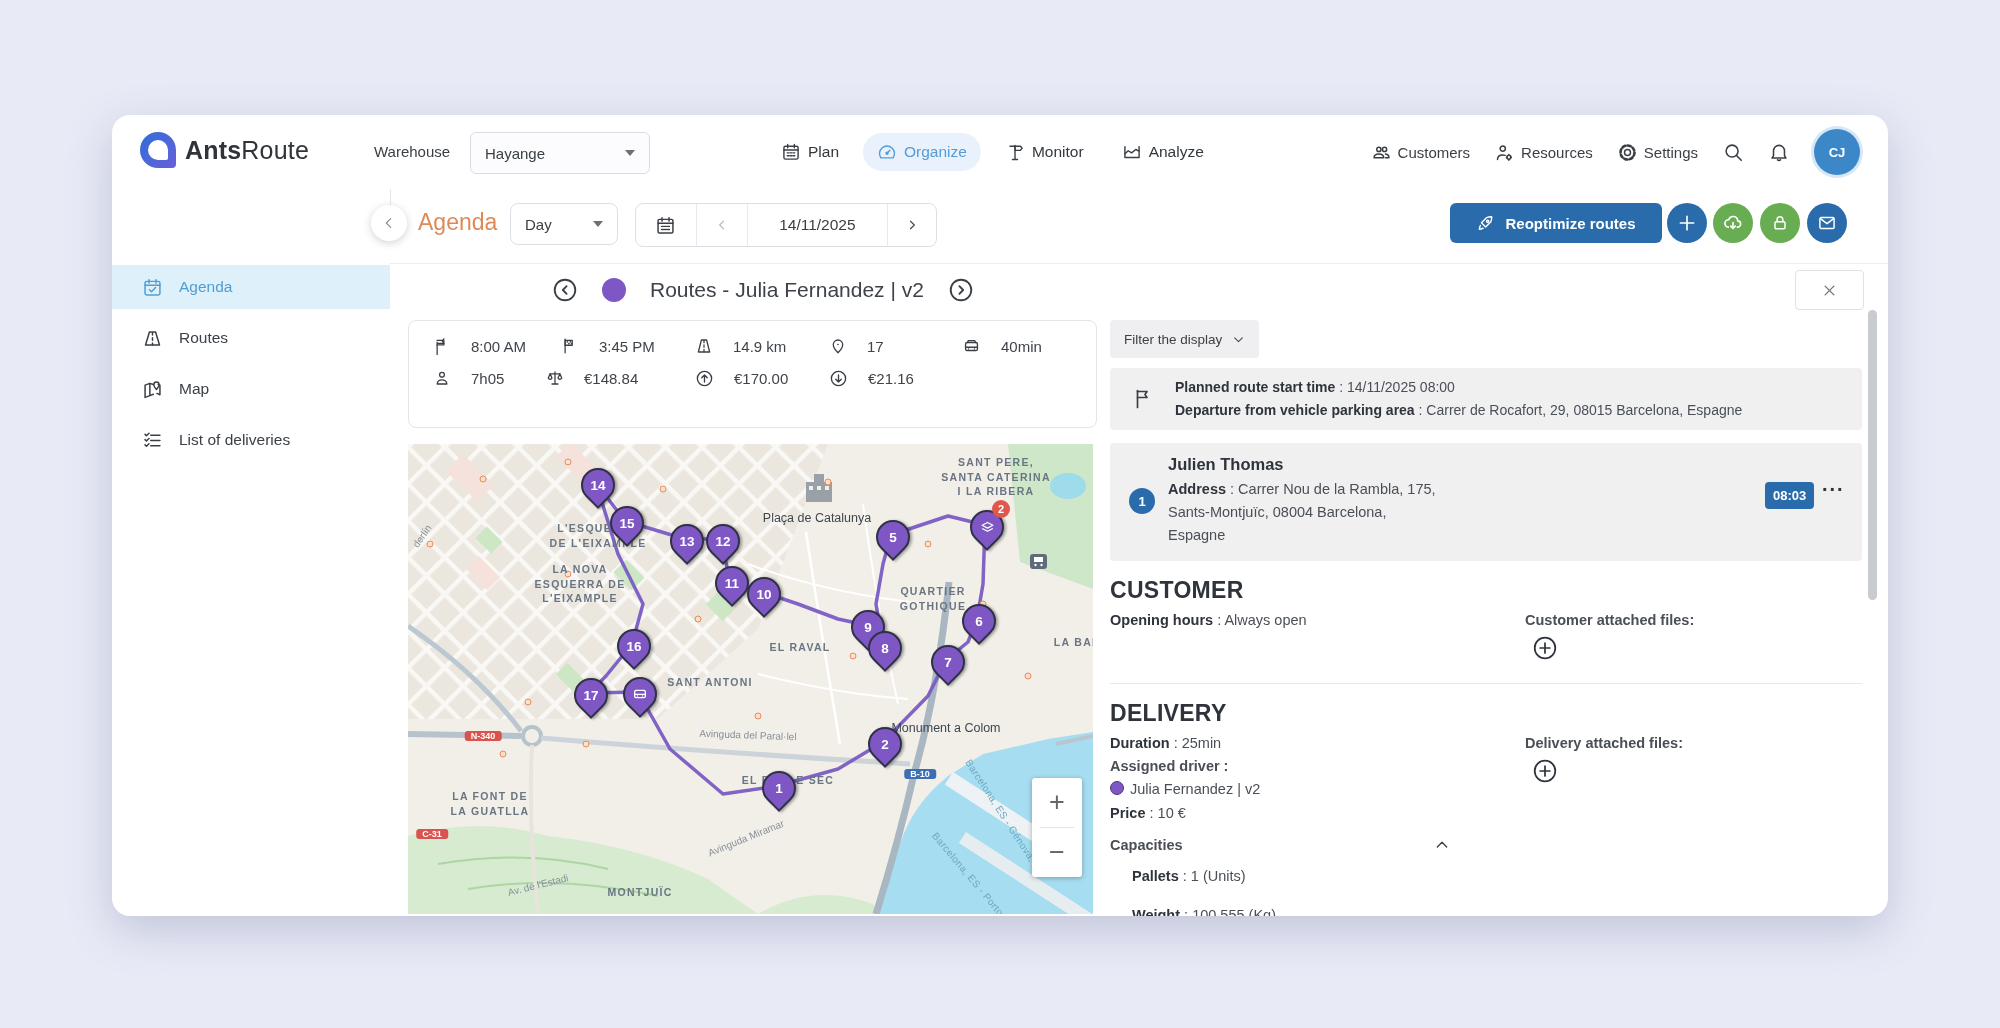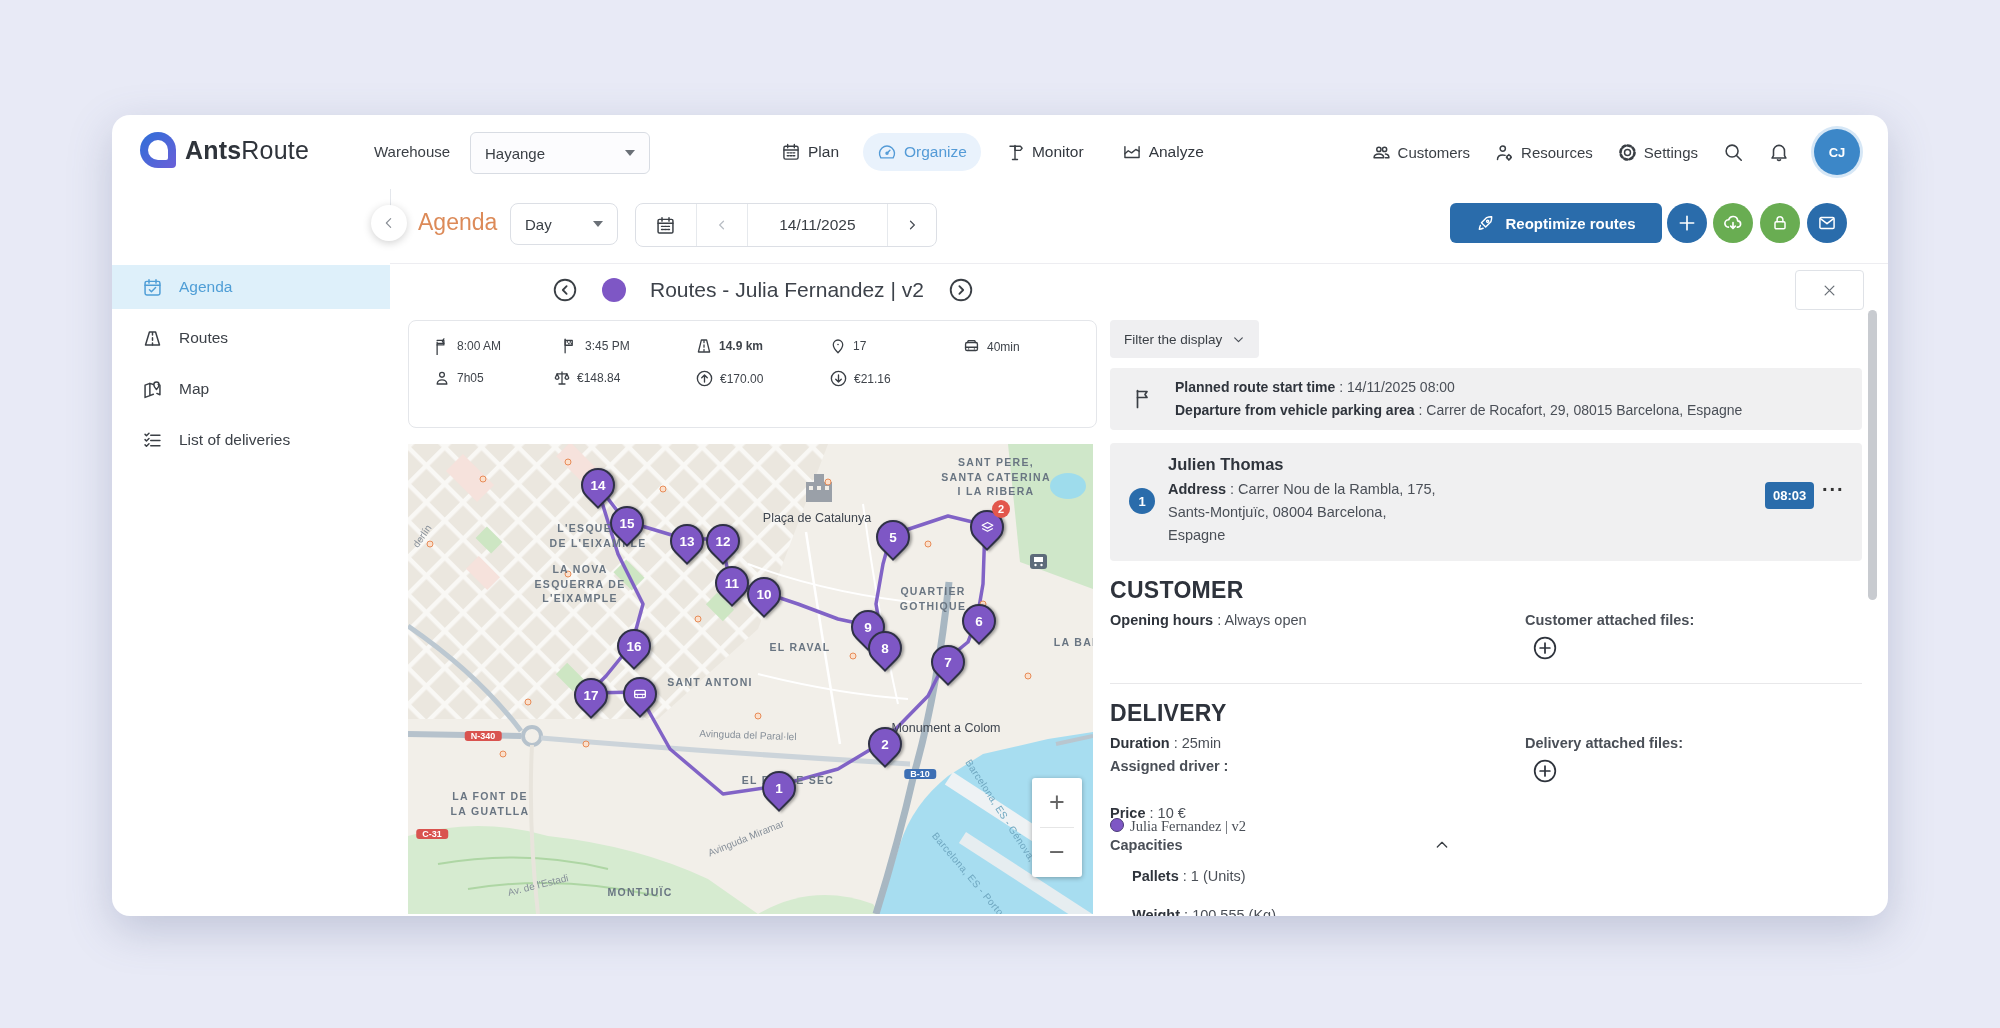--- a/index.html
+++ b/index.html
@@ -42,21 +42,21 @@
   .circlebtn{position:absolute;top:88px;width:40px;height:40px;border-radius:50%;display:flex;align-items:center;justify-content:center;cursor:pointer;}
   .blue{background:#2a6cab;} .green{background:#69ad52;}
   .topline{position:absolute;left:278px;top:148px;right:0;height:1px;background:#ededf1;}
   
   .rtitle-row{position:absolute;left:440px;top:155px;height:40px;display:flex;align-items:center;gap:24px;}
   .rtitle{font-size:21px;color:#3d424a;font-weight:500;}
   .pdot{width:24px;height:24px;border-radius:50%;background:#7e57c5;}
   .closebox{position:absolute;left:1683px;top:155px;width:67px;height:38px;border:1px solid #dfe2e7;border-radius:4px;background:#fff;display:flex;align-items:center;justify-content:center;font-size:17px;color:#555;cursor:pointer;}
   
   .stats{position:absolute;left:296px;top:205px;width:689px;height:108px;border:1px solid #e4e6ea;border-radius:8px;background:#fff;box-sizing:border-box;}
-  .stat{position:absolute;display:flex;align-items:center;gap:6px;font-size:12px;color:#3f444b;}
+  .stat{position:absolute;display:flex;align-items:center;gap:20px;font-size:15px;color:#3f444b;}
   .badge{position:absolute;top:283px;background:#eae9f6;border-radius:12px;font-size:11px;font-weight:700;color:#3a3f45;padding:6px 12px;letter-spacing:.2px;}
   
   .map{position:absolute;left:296px;top:329px;width:685px;height:470px;overflow:hidden;background:#f2efe9;cursor:grab;}
   .mlabel{position:absolute;white-space:pre;text-align:center;pointer-events:none;z-index:3;}
   .district{font-size:10.5px;font-weight:700;letter-spacing:1.3px;color:#697582;line-height:1.4;}
   .place{font-size:12.5px;color:#3f4650;padding-left:22px;}
   .street{font-size:10px;color:#868f99;}
   .water-lbl{font-size:10px;color:#6fa7c0;letter-spacing:.4px;}
   .shield{position:absolute;color:#fff;font-size:9px;font-weight:700;padding:0 6px;border-radius:3px;transform:translate(-50%,-50%);z-index:3;}
   .poi{position:absolute;width:5px;height:5px;border-radius:50%;background:#fbe0cc;border:1.5px solid #e78c58;transform:translate(-50%,-50%);z-index:2;}
@@ -298,21 +298,21 @@
       <svg class="ic" width="18" height="18" viewBox="0 0 24 24">
           <path d="M5.5 3v18"></path>
           <path d="M5.5 4.5h9.5v6.5H5.5z"></path>
           <rect x="7.5" y="5.5" width="2" height="2" fill="#3a3f45" stroke="none"></rect>
           <rect x="11.5" y="5.5" width="2" height="2" fill="#3a3f45" stroke="none"></rect>
           <rect x="9.5" y="7.8" width="2" height="2" fill="#3a3f45" stroke="none"></rect>
           <rect x="13" y="7.8" width="1.6" height="2" fill="#3a3f45" stroke="none"></rect>
         </svg>
       <span>3:45 PM</span>
     </div>
-    <div class="stat" style="left:286px;top:16px;font-weight:bold;">
+    <div class="stat" style="left:286px;top:16px;">
       <svg class="ic" width="18" height="18" viewBox="0 0 24 24">
           <path d="M8.5 4L4.5 20h15L15.5 4z"></path>
           <path d="M12 5v2.5M12 10.5v3M12 16.5v2.5"></path>
         </svg>
       <span>14.9 km</span>
     </div>
     <div class="stat" style="left:420px;top:16px;">
       <svg class="ic" width="18" height="18" viewBox="0 0 24 24">
           <path d="M12 21s-6.3-6.4-6.3-10.7a6.3 6.3 0 1 1 12.6 0C18.3 14.6 12 21 12 21z"></path>
           <circle cx="12" cy="10" r="1.1" fill="#3a3f45" stroke="none"></circle>
@@ -329,21 +329,21 @@
         </svg>
       <span>40min</span>
     </div>
     <div class="stat" style="left:24px;top:48px;">
       <svg class="ic" width="18" height="18" viewBox="0 0 24 24">
           <circle cx="12" cy="7.8" r="3.2"></circle>
           <path d="M5.5 20c.4-3.4 3-5.4 6.5-5.4s6.1 2 6.5 5.4z"></path>
         </svg>
       <span>7h05</span>
     </div>
-    <div class="stat" style="left:144px;top:48px;text-align:center;">
+    <div class="stat" style="left:137px;top:48px;text-align:center;">
       <svg class="ic" width="18" height="18" viewBox="0 0 24 24">
           <path d="M12 4v16M8 20h8M5.5 6.5h13"></path>
           <path d="M5.5 6.5L3 12a2.7 2.7 0 0 0 5 0zM18.5 6.5L16 12a2.7 2.7 0 0 0 5 0z"></path>
         </svg>
       <span>€148.84</span>
     </div>
     <div class="stat" style="left:286px;top:48px;">
       <svg class="ic" width="19" height="19" viewBox="0 0 24 24">
           <circle cx="12" cy="12" r="9"></circle>
           <path d="M12 16.5v-9M8.5 11L12 7.5l3.5 3.5"></path>
@@ -569,21 +569,21 @@
   <div class="divider" style="top:568px;"></div>
 
   <div class="sechead" style="left:998px;top:585px;">DELIVERY</div>
   <div class="line" style="left:998px;top:620px;"><span class="bld">Duration</span><span> : 25min</span></div>
   <div class="line bld" style="left:1413px;top:620px;">Delivery attached files:</div>
   <svg class="pluscirc" style="left:1420px;top:643px;" viewBox="0 0 24 24">
       <circle cx="12" cy="12" r="9.5" fill="none" stroke="#2e333c" stroke-width="1.6"></circle>
       <path d="M12 7.5v9M7.5 12h9" stroke="#2e333c" stroke-width="1.6" stroke-linecap="round"></path>
     </svg>
   <div class="line bld" style="left:998px;top:643px;">Assigned driver :</div>
-  <div class="line" style="left:998px;top:703px;font-family:Liberation Serif, serif;"><span class="drvdot"></span><span>Julia Fernandez | v2</span></div>
+  <div class="line" style="left:998px;top:666px;"><span class="drvdot"></span><span>Julia Fernandez | v2</span></div>
   <div class="line" style="left:998px;top:690px;"><span class="bld">Price</span><span> : 10 €</span></div>
   <div class="line bld" style="left:998px;top:722px;">Capacities</div>
   <svg style="position:absolute;left:1322px;top:722px;cursor:pointer;" width="16" height="16" viewBox="0 0 24 24">
       <path d="M5 15l7-7 7 7" fill="none" stroke="#3a3f45" stroke-width="2" stroke-linecap="round" stroke-linejoin="round"></path>
     </svg>
   <div class="line" style="left:1020px;top:753px;"><span class="bld">Pallets</span><span> : 1 (Units)</span></div>
   <div class="line" style="left:1020px;top:776px;margin-top:16px;"><span class="bld">Weight</span><span> : 100.555 (Kg)</span></div>
 
   <div class="scrollthumb"></div>
 </div>

